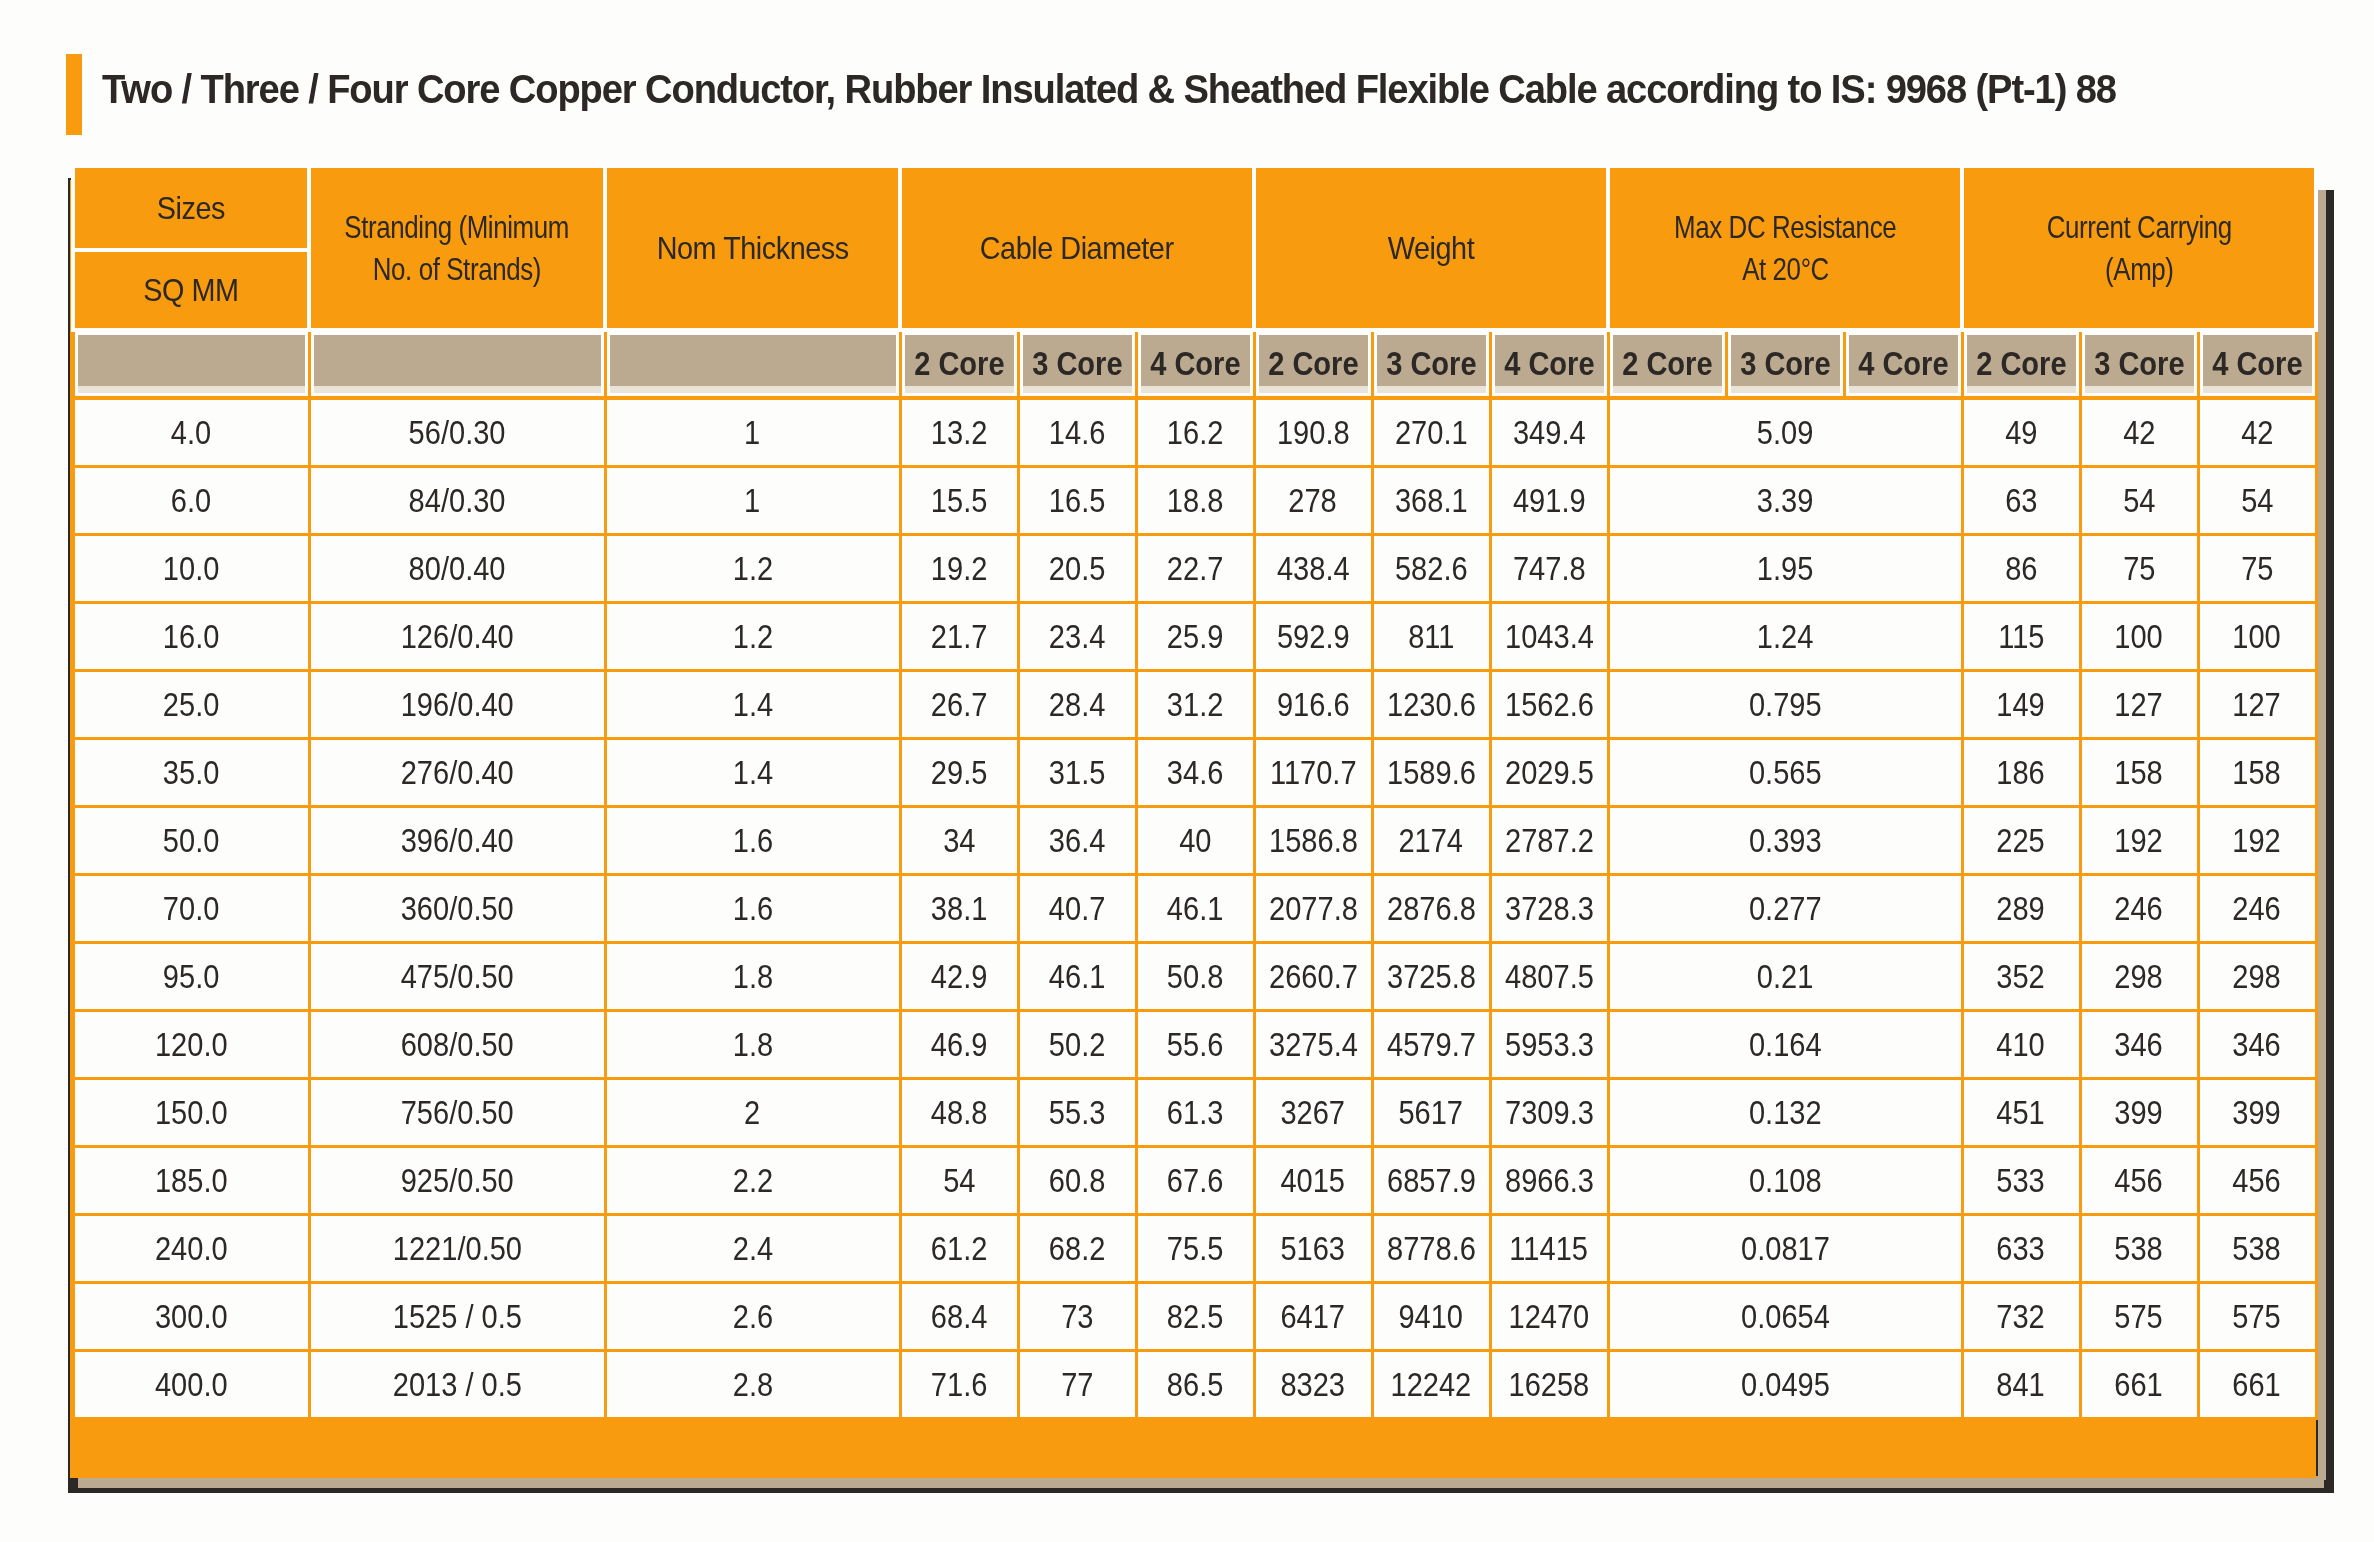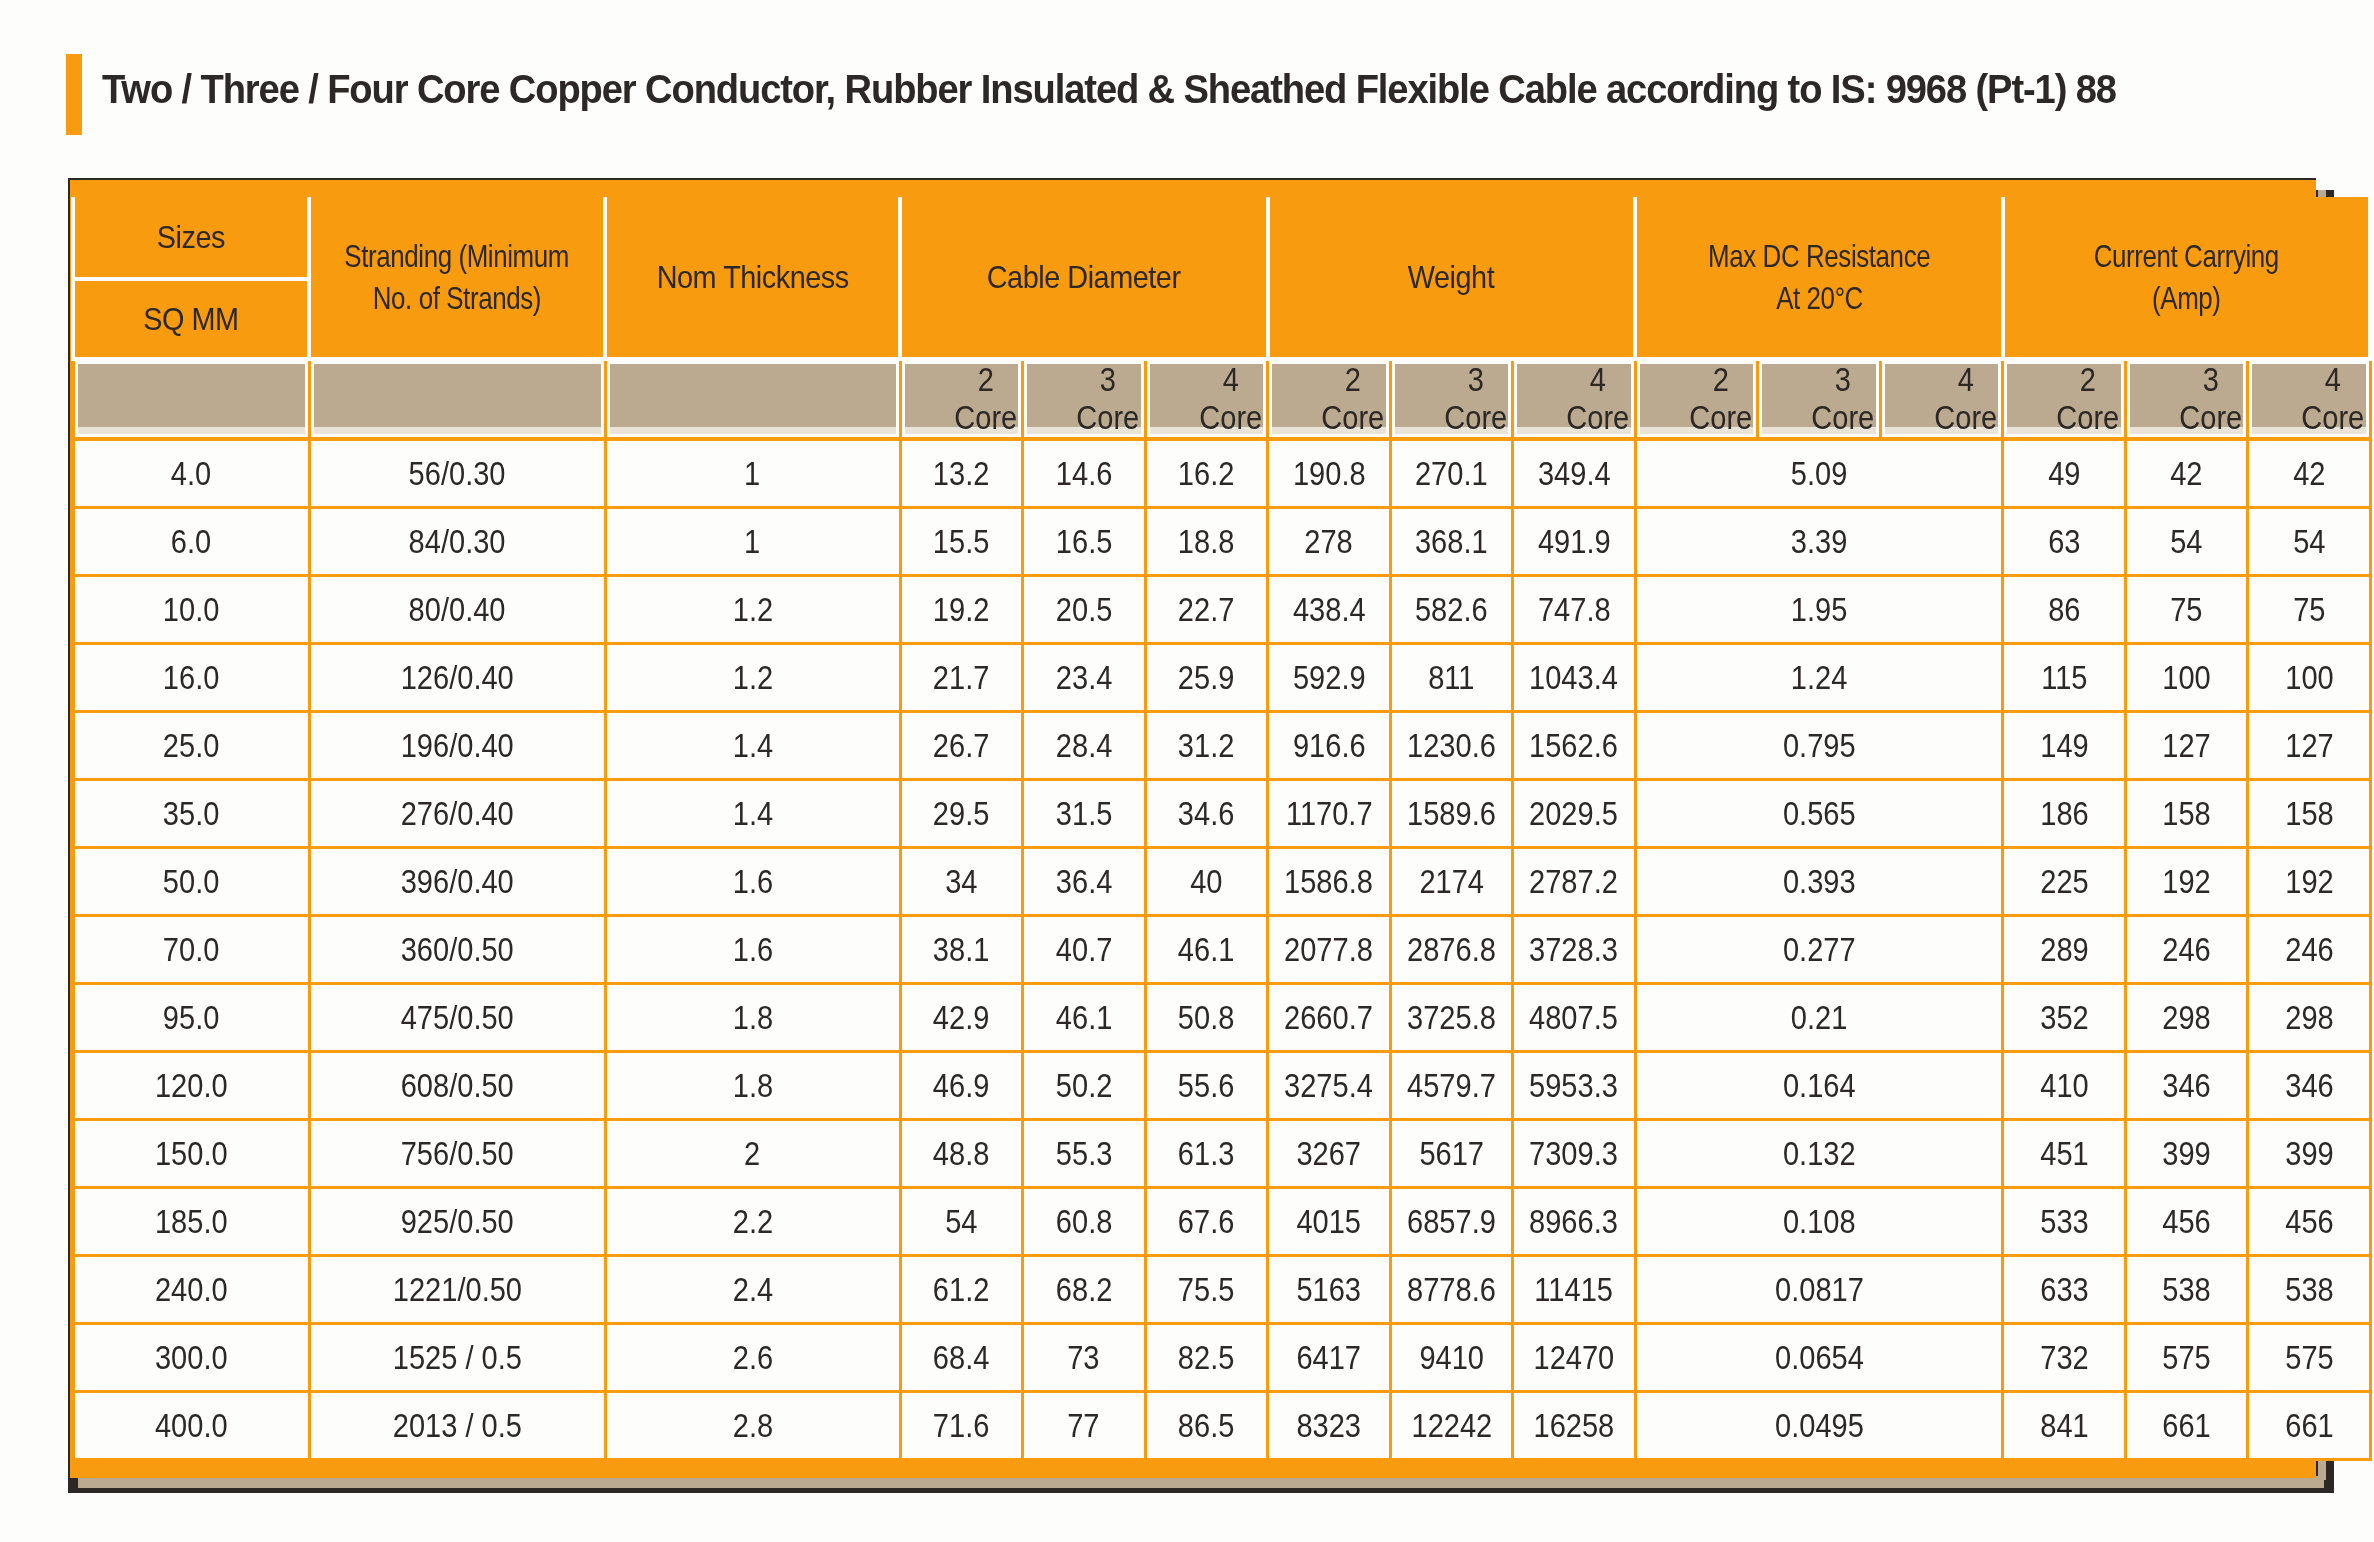--- a/index.html
+++ b/index.html
@@ -6,28 +6,28 @@
   body{width:2374px;height:1542px;background:#fdfdfb;position:relative;overflow:hidden;
        font-family:"Liberation Sans","DejaVu Sans",sans-serif;color:#2b2826;}
   .title-bar{position:absolute;left:66px;top:54px;width:16px;height:81px;background:#f99b0e;}
   .title{position:absolute;left:102px;top:66px;font-size:41px;font-weight:bold;letter-spacing:-1.2px;
          white-space:nowrap;transform:scaleX(0.93);transform-origin:left center;color:#2b2826;}
   .shadow{position:absolute;left:68px;top:190px;width:2266px;height:1303px;background:#2b2826;}
   .shadow-inner{position:absolute;left:78px;top:1476px;width:2246px;height:12px;background:#bbaa90;}
   .shadow-right{position:absolute;left:2318px;top:190px;width:8px;height:1290px;background:#bbaa90;}
   .frame{position:absolute;left:68px;top:178px;width:2248px;height:1300px;background:#f99b0e;
          border-top:2px solid #2b2826;border-left:2px solid #2b2826;box-sizing:border-box;}
-  table{position:absolute;left:71px;top:197px;border-collapse:collapse;table-layout:fixed;}
+  table{position:absolute;left:71px;top:168px;border-collapse:collapse;table-layout:fixed;}
   th,td{padding:0;text-align:center;vertical-align:middle;}
   th.h{background:#f99b0e;border:4px solid #fdfdfb;border-top:none;font-weight:normal;font-size:32px;
        line-height:42px;color:#2b2826;letter-spacing:-0.5px;}
   th.h span{display:inline-block;transform:scaleX(0.9);}
   th.sub{background:#bbaa90;height:64px;border-left:3px solid #f99b0e;border-right:3px solid #f99b0e;
-         border-bottom:4px solid #f99b0e;font-weight:normal;font-size:33px;color:#2b2826;
-         box-shadow:inset 0 0 0 3px #fdfdfb, inset 0 -10px 0 0 #e9e3d8;padding-left:48px;}
+         border-bottom:4px solid #f99b0e;font-weight:bold;font-size:33px;color:#2b2826;
+         box-shadow:inset 0 0 0 3px #fdfdfb, inset 0 -10px 0 0 #e9e3d8;}
   th.sub span{display:inline-block;transform:scaleX(0.88);}
   td{background:#fdfdfb;border:3px solid #f99b0e;height:65px;font-size:33px;color:#2b2826;}
   td span{display:inline-block;transform:scaleX(0.88);}
 </style>
 </head>
 <body>
 
 <div class="title-bar"></div>
 <div class="title">Two / Three / Four Core Copper Conductor, Rubber Insulated &amp; Sheathed Flexible Cable according to IS: 9968 (Pt-1) 88</div>
 

